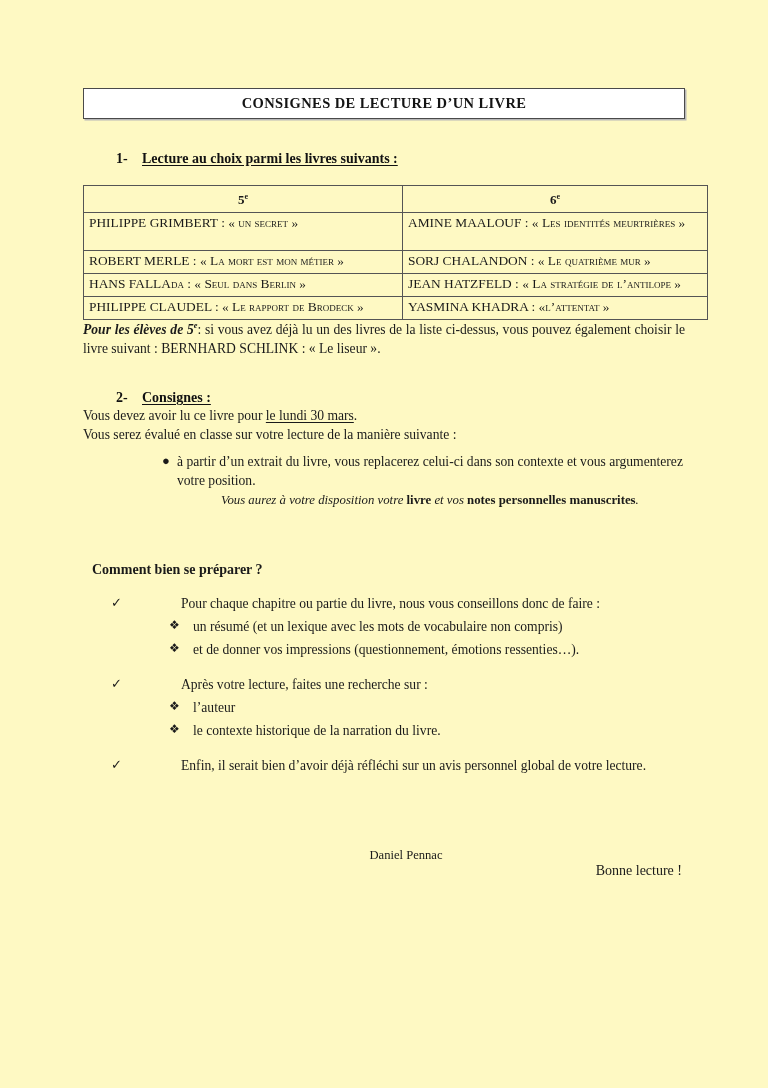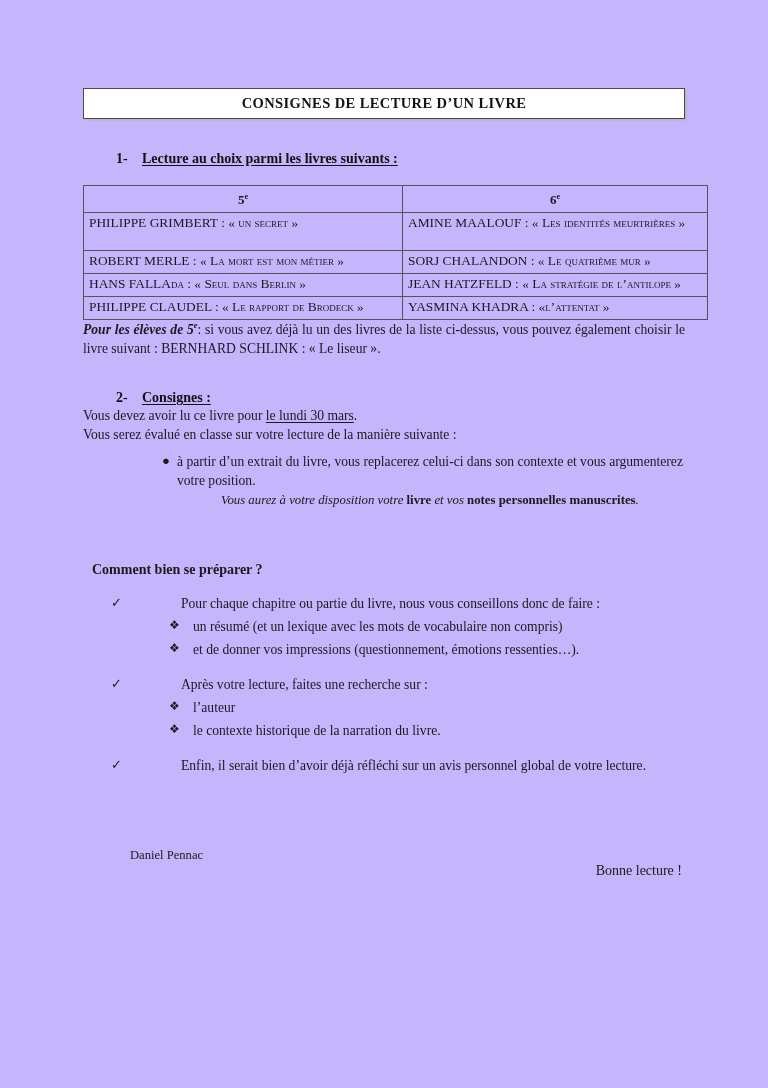--- a/index.html
+++ b/index.html
@@ -13,21 +13,21 @@
     position: relative;
     font-family: "Liberation Serif", "DejaVu Serif", serif;
     color: #1a1a1a;
     overflow: hidden;
   }
   .page {
     position: absolute;
     left: 0; top: 0;
     width: 768px;
     height: 1088px;
-    background: #c4b5fd;
+    background: #fef9c3;
   }
   .content {
     position: absolute;
     left: 83px;
     top: 88px;
     width: 602px;
   }
 
   
   .title-box {
@@ -186,21 +186,21 @@
   .quote-wrap {
     margin-top: 72px;
     margin-left: 47px;
   }
   .quote-text {
     font-style: italic;
     font-size: 12.6px;
   }
   .quote-author {
     margin-top: 5px;
-    text-align: left;
+    text-align: center;
     padding-right: 3px;
     font-size: 12.6px;
   }
   .closing {
     text-align: right;
     padding-right: 3px;
     font-size: 14px;
   }
 </style>
 </head>

